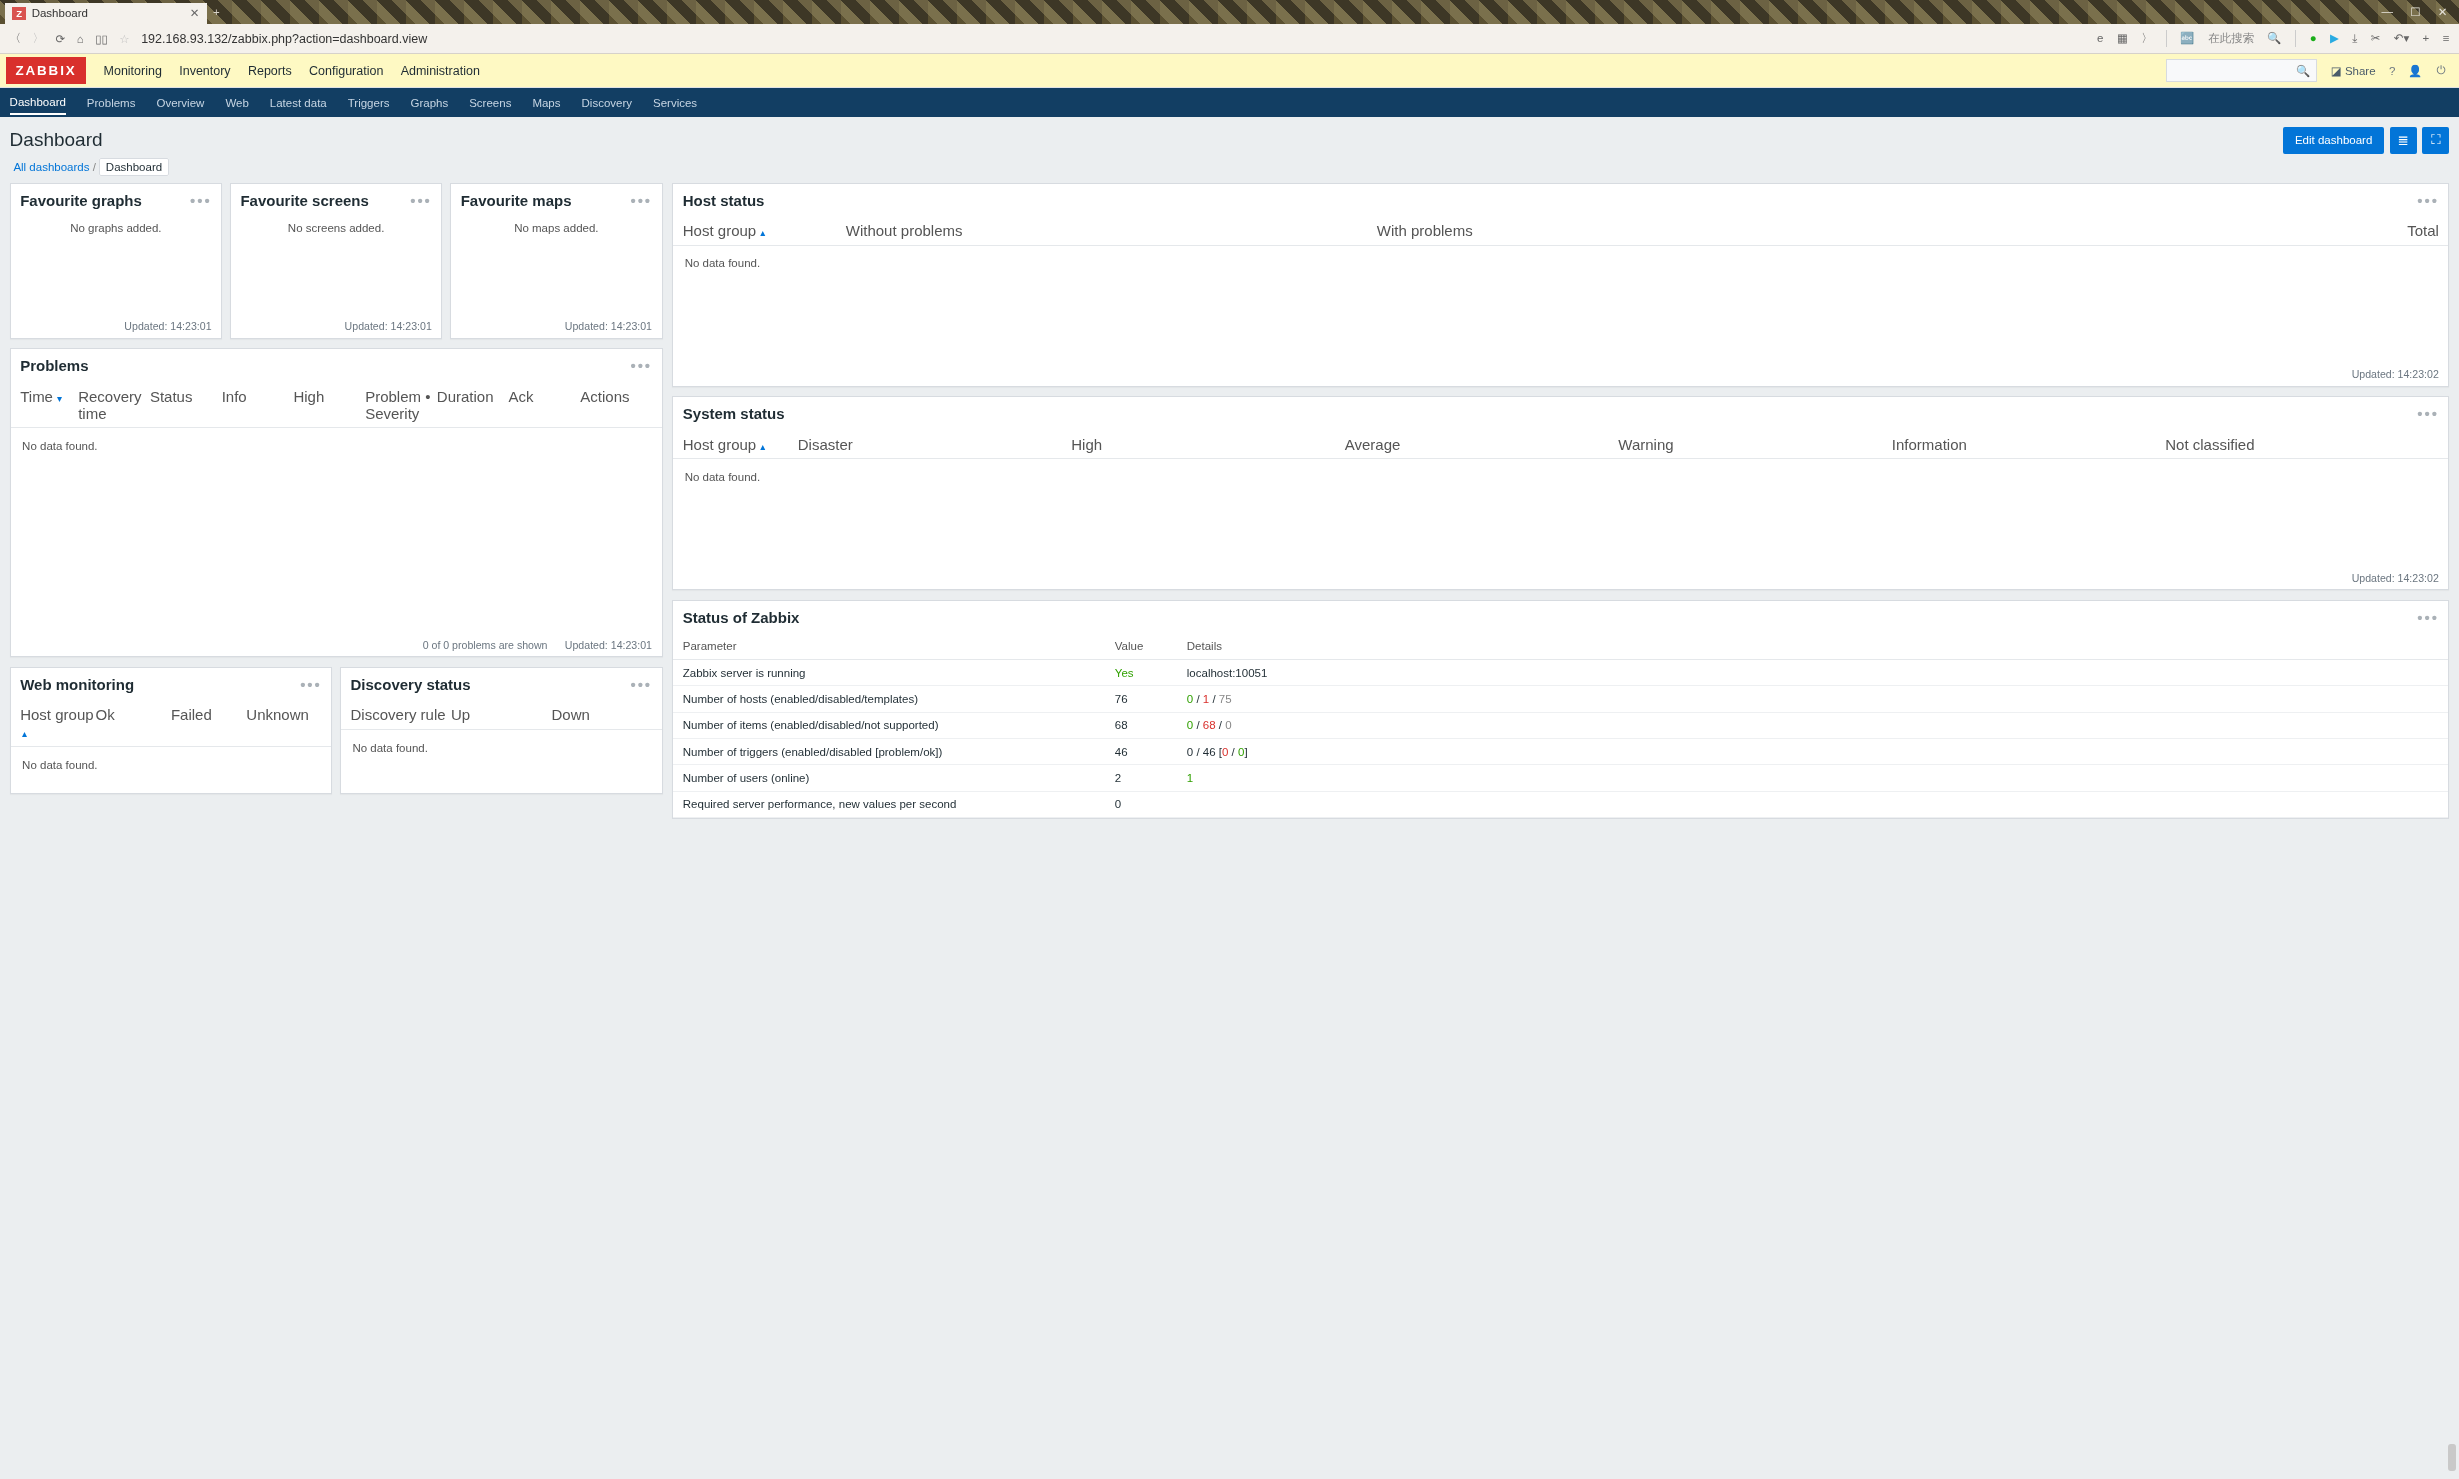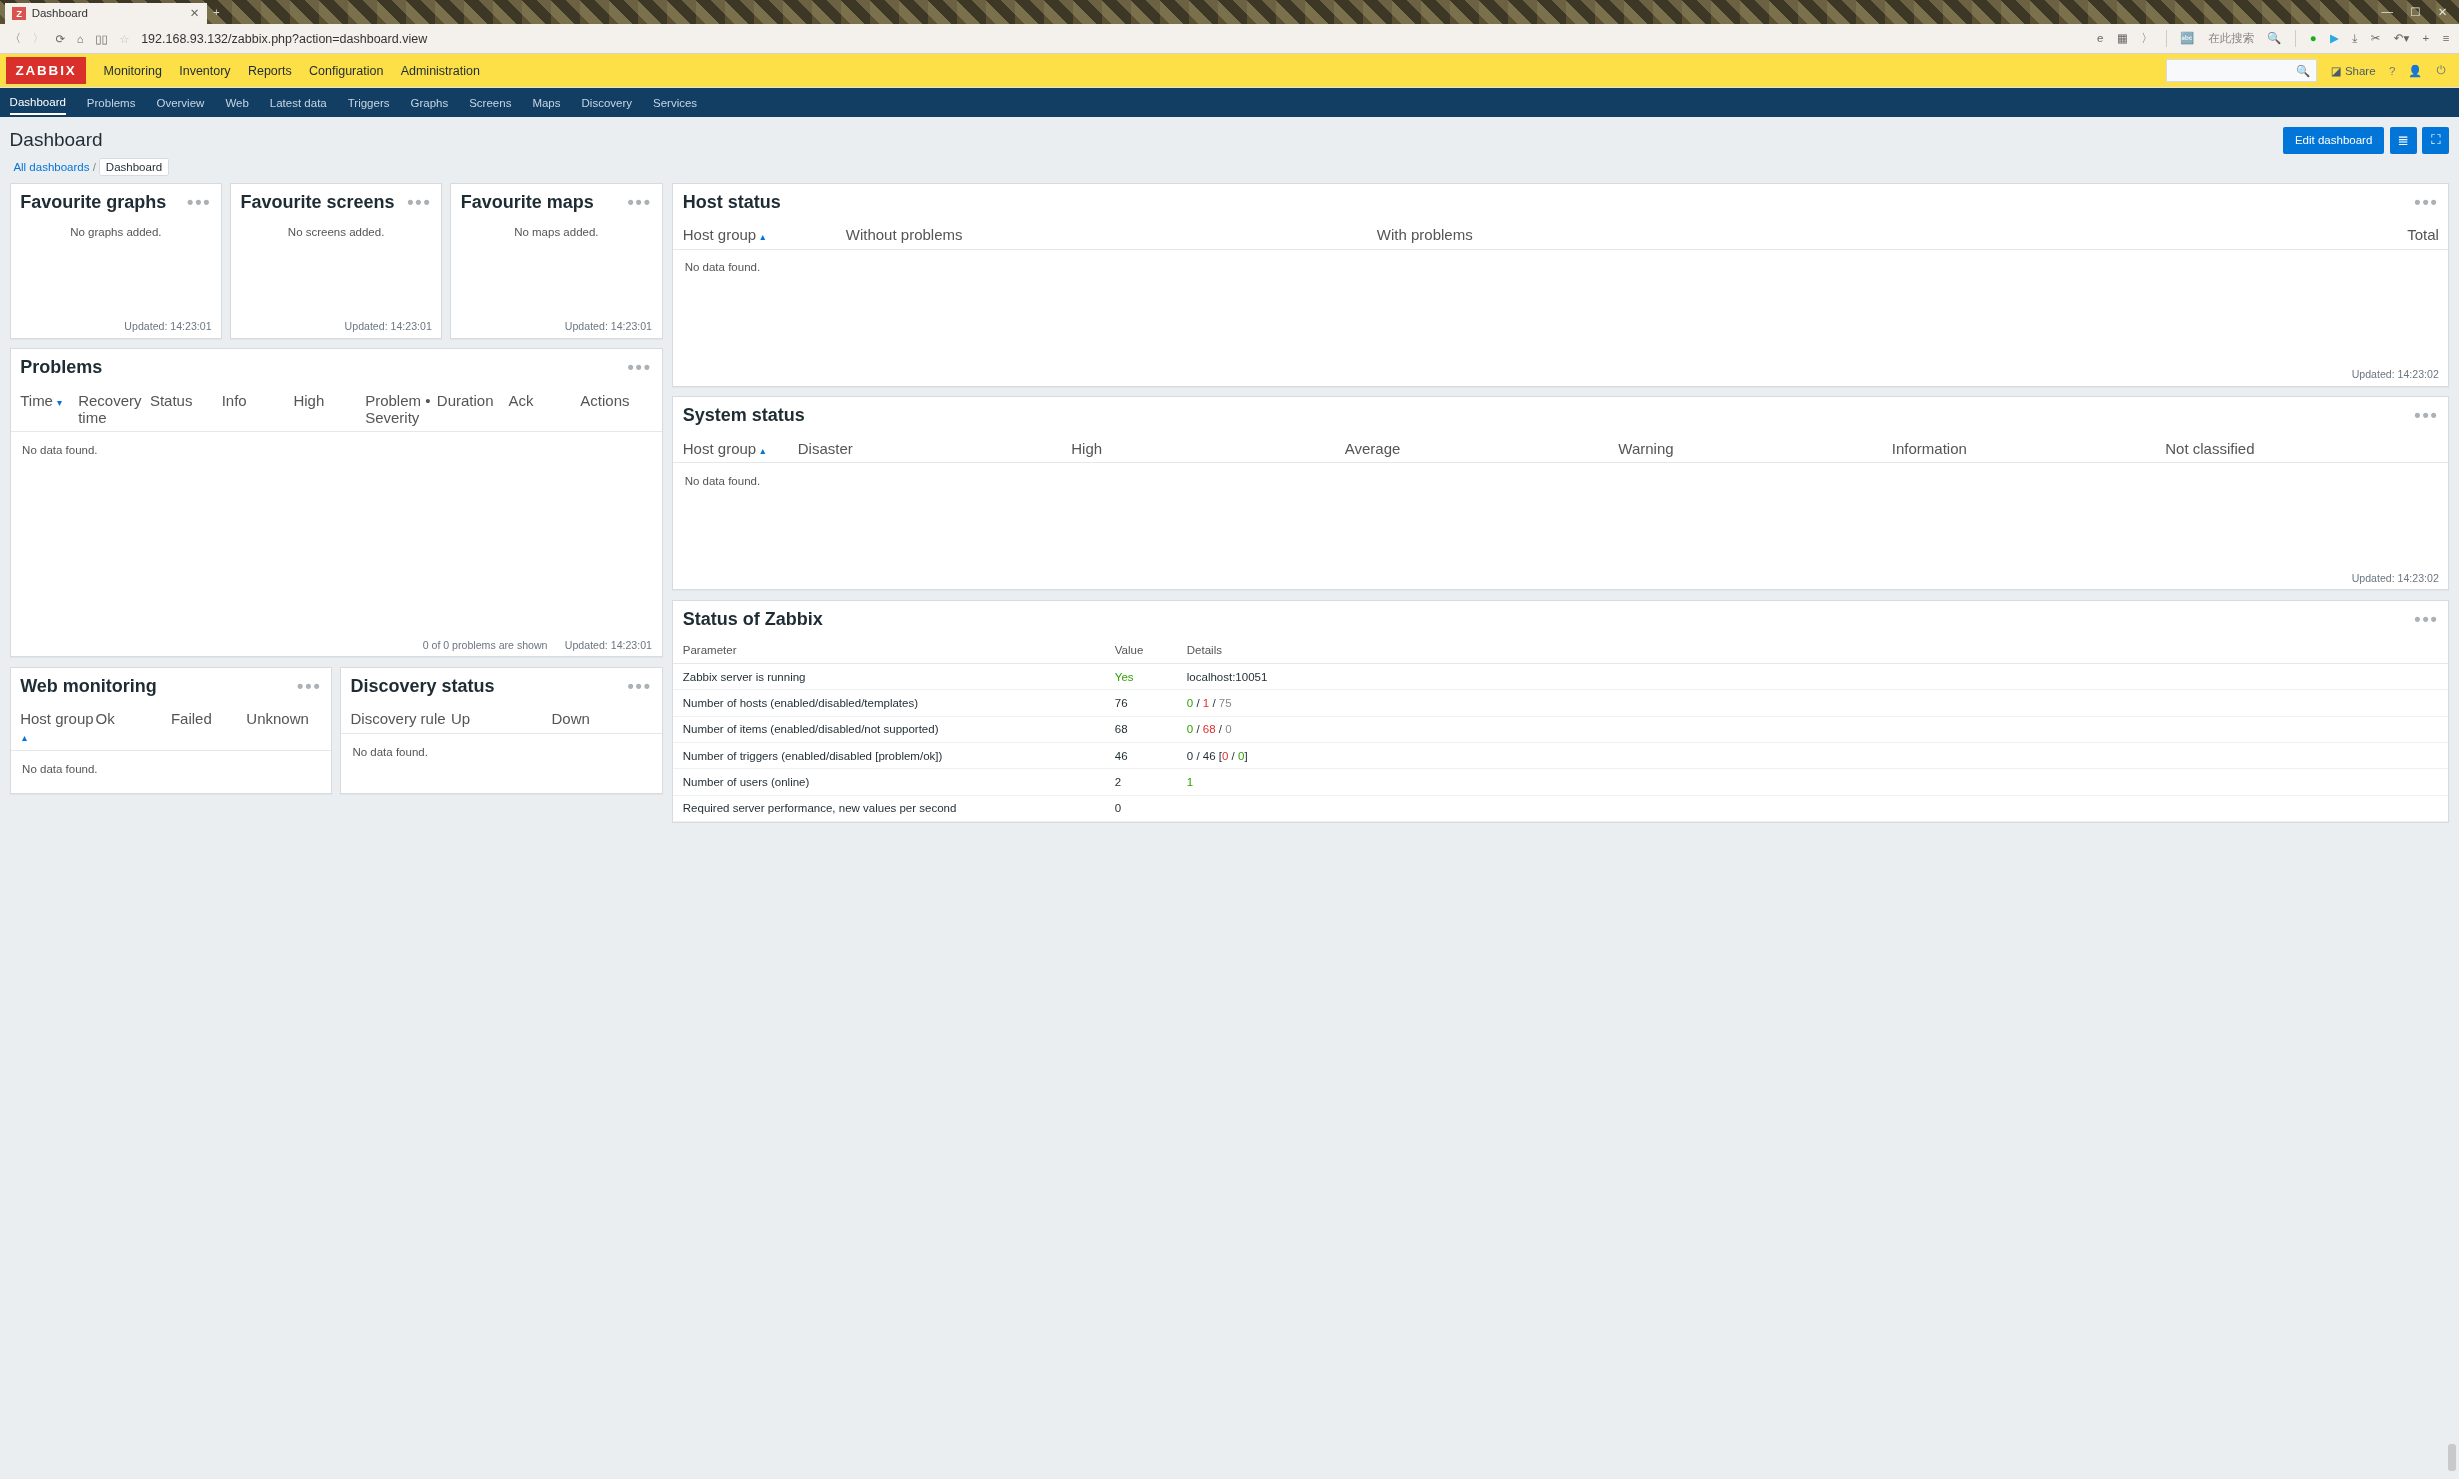--- a/index.html
+++ b/index.html
@@ -9,21 +9,21 @@
 .tab .fav{width:13.4px;height:13.4px;background:#d9534f;color:#fff;display:inline-flex;align-items:center;justify-content:center;font-size:9.6px;font-weight:bold;}
 .tab .close{margin-left:auto;color:#666;}
 .win-ctrls{margin-left:auto;display:flex;gap:17.3px;padding-right:11.5px;color:#e8e5dd;}
 .addr-bar{height:29px;background:#f4f1ec;display:flex;align-items:center;gap:11.5px;padding:0 9.6px;border-bottom:1px solid #d6d2ca;}
 .addr-bar .nav{display:flex;gap:11.5px;align-items:center;color:#666;}
 .addr-bar .url{color:#333;font-size:12.5px;}
 .addr-bar .right{margin-left:auto;display:flex;gap:13.4px;align-items:center;color:#666;}
 .addr-bar .search-ph{color:#888;font-size:11.5px;}
 .iconbtn{cursor:pointer;}
 
-.zbx-top{height:33px;background:#fde047;display:flex;align-items:center;border-bottom:1px solid #e0e2e4;}
+.zbx-top{height:33px;background:#fef9c3;display:flex;align-items:center;border-bottom:1px solid #e0e2e4;}
 .zbx-logo{background:#d9302c;color:#fff;font-weight:bold;letter-spacing:1.9px;padding:5.8px 9.6px;margin-left:5.8px;font-size:13.4px;}
 .zbx-menu{display:flex;gap:17.3px;margin-left:17.3px;}
 .zbx-menu a{color:#1f2c33;text-decoration:none;font-size:12.5px;padding:7.7px 0;}
 .zbx-menu a.active{color:#1f2c33;font-weight:500;}
 .zbx-right{margin-left:auto;display:flex;align-items:center;gap:13.4px;padding-right:13.4px;color:#6b7680;}
 .zbx-search{width:144px;height:21px;border:1px solid #d7dbe0;background:#f8f9fa;display:flex;align-items:center;justify-content:flex-end;padding-right:5.8px;color:#888;}
 .zbx-share{font-size:11.5px;color:#4a5b6a;}
 
 .zbx-sub{height:29px;background:#123e63;display:flex;align-items:center;gap:21px;padding:0 9.6px;}
 .zbx-sub a{color:#c6d5e3;text-decoration:none;font-size:11.5px;}
@@ -38,21 +38,21 @@
 .crumbs{padding:0 13.4px 9.6px;font-size:11.5px;}
 .crumbs a{color:#0275d8;text-decoration:none;}
 .crumb-last{border:1px solid #d7dbe0;background:#fff;padding:1.9px 5.8px;border-radius:1.9px;}
 
 .dash{display:flex;gap:9.6px;padding:0 9.6px;}
 .col{display:flex;flex-direction:column;gap:9.6px;}
 .col-l{flex:0 0 653px;}
 .col-r{flex:1;}
 .row3{display:flex;gap:7.7px;}
 .widget{background:#fff;border:1px solid #d7dbe0;box-shadow:0 1px 1px rgba(0,0,0,.03);display:flex;flex-direction:column;}
-.widget-h{display:flex;align-items:flex-end;padding:7.7px 9.6px;font-weight:bold;font-size:18px;}
+.widget-h{display:flex;align-items:flex-end;padding:7.7px 9.6px;font-weight:bold;font-size:15px;}
 .widget-h .dots{margin-left:auto;color:#aab1b7;letter-spacing:1.9px;cursor:pointer;}
 .widget-body{flex:1;padding:5.8px 9.6px;text-align:center;color:#555;}
 .widget-foot{padding:5.8px 9.6px;text-align:right;color:#6b7680;font-size:10.6px;}
 .tbl-head{display:flex;padding:5.8px 9.6px;border-bottom:1px solid #e5e8eb;color:#555;font-size:15px;}
 .tbl-head>div{flex:1;}
 .tbl-head .sorter::after{content:" ▲";color:#0275d8;font-size:8.6px;}
 .tbl-head .sorterdown::after{content:" ▼";color:#0275d8;font-size:8.6px;}
 .nodata{padding:11.5px;color:#555;}
 .zstatus-row{display:flex;padding:6.7px 9.6px;border-bottom:1px solid #eef0f2;font-size:11.5px;}
 .zstatus-row .p{flex:0 0 432px;}

